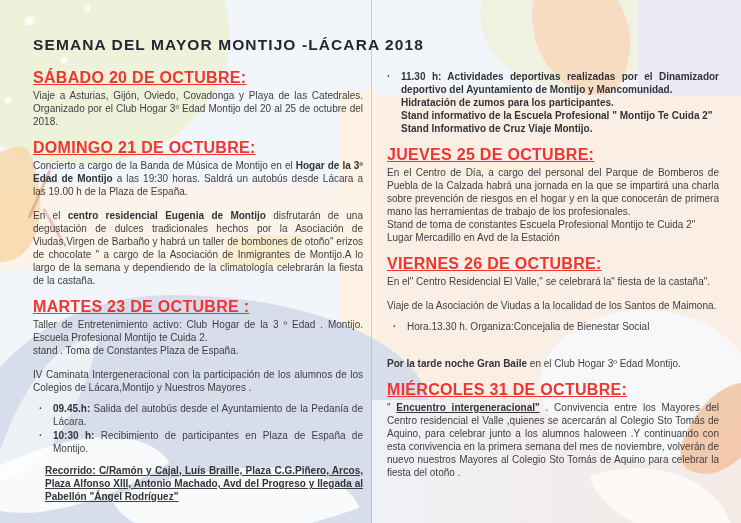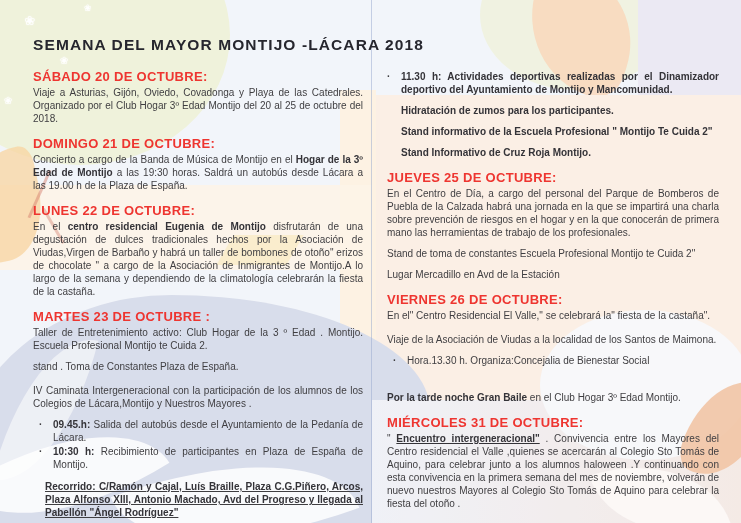--- a/index.html
+++ b/index.html
@@ -43,28 +43,29 @@
   .cols{position:absolute;left:0;top:0;width:741px;height:523px;display:flex;}
   .col{position:relative;box-sizing:border-box;}
   .col-left{width:371px;padding:36px 8px 0 33px;}
   .col-right{width:370px;padding:70px 22px 0 16px;}
   h1{
     margin:0 0 15px 0;font-size:15.5px;font-weight:bold;color:#26262e;
     letter-spacing:1.1px;white-space:nowrap;
   }
   .sec{margin:0 0 11px 0;}
   .hdr{
-    margin:0 0 2px 0;font-size:13px;font-weight:bold;color:#ee3530;
+    margin:0 0 2px 0;font-size:16px;font-weight:bold;color:#ee3530;
     letter-spacing:.3px;
+    text-decoration:underline;
   }
   .body{
     margin:0;font-size:10px;line-height:13px;color:#3f3e41;
     text-align:justify;
   }
-  .body + .body{margin-top:8px;}
+  .body + .body{margin-top:0;}
   .b{font-weight:bold;color:#343338;}
   .u{text-decoration:underline;}
   .bullets{margin:8px 0 0 6px;}
   .bullet{display:flex;margin:0 0 1px 0;}
   .dot{width:14px;flex:0 0 14px;font-weight:bold;color:#3f3e41;font-size:10px;line-height:13px;}
   .btext{flex:1;}
   .indent{margin-left:12px;margin-top:9px;text-decoration:underline;}
   .tail{margin-top:24px;}
 </style>
 </head>
@@ -110,21 +111,20 @@
         <h2 class="hdr">SÁBADO 20 DE OCTUBRE:</h2>
         <p class="body"><span>Viaje a Asturias, Gijón, Oviedo, Covadonga y Playa de las Catedrales. Organizado  por el Club Hogar 3º Edad Montijo del 20 al 25 de octubre del 2018.</span></p>
       </section>
 
       <section class="sec">
         <h2 class="hdr">DOMINGO 21 DE OCTUBRE:</h2>
         <p class="body"><span>Concierto a cargo de la  Banda de Música de Montijo en el </span><span class="b">Hogar de la 3º Edad de Montijo</span><span> a las 19:30 horas. Saldrá un autobús desde  Lácara a las 19.00 h de la Plaza de España.</span></p>
       </section>
 
       <section class="sec">
-        <h2 class="hdr">LUNES 22  DE OCTUBRE:</h2>
         <p class="body"><span>En el </span><span class="b">centro residencial  Eugenia de Montijo</span><span> disfrutarán de  una degustación de dulces tradicionales hechos por la Asociación de Viudas,Virgen de Barbaño  y habrá un taller de bombones de  otoño" erizos de chocolate " a cargo de  la Asociación de Inmigrantes de Montijo.A lo largo de la semana y dependiendo de la climatología  celebrarán la fiesta de la castaña.</span></p>
       </section>
 
       <section class="sec">
         <h2 class="hdr">MARTES 23 DE OCTUBRE :</h2>
         <p class="body"><span>Taller de Entretenimiento activo: Club Hogar de la 3 º Edad . Montijo. Escuela Profesional Montijo te Cuida 2.</span></p>
         <p class="body"><span>stand . Toma de Constantes Plaza de España.</span></p>
       </section>
 
       <section class="sec">
@@ -145,21 +145,21 @@
 
     <div class="col col-right">
 
       <section class="sec">
         <div class="bullet">
           <span class="dot">·</span>
           <div class="btext">
             <p class="body"><span class="b">11.30 h:</span><span class="b"> Actividades deportivas realizadas por el Dinamizador deportivo del Ayuntamiento de Montijo y Mancomunidad.</span></p>
             <p class="body"><span class="b">Hidratación  de zumos  para los participantes.</span></p>
             <p class="body"><span class="b">Stand informativo de la Escuela Profesional " Montijo Te Cuida 2"</span></p>
-            <p class="body"><span class="b">Stand Informativo de Cruz Roja Montijo.</span></p>
+            <p class="body"><span class="b">Stand Informativo de Cruz Viaje Montijo.</span></p>
           </div>
         </div>
       </section>
 
       <section class="sec">
         <h2 class="hdr">JUEVES 25 DE OCTUBRE:</h2>
         <p class="body"><span>En el Centro de Día, a cargo del personal del Parque  de Bomberos de Puebla de la Calzada   habrá una jornada en la que se impartirá una charla sobre prevención de riesgos en el hogar y  en la que  conocerán de primera mano las herramientas de trabajo de los profesionales.</span></p>
         <p class="body"><span>Stand de toma de constantes Escuela Profesional Montijo te Cuida 2"</span></p>
         <p class="body"><span>Lugar Mercadillo en Avd de la Estación</span></p>
       </section>

